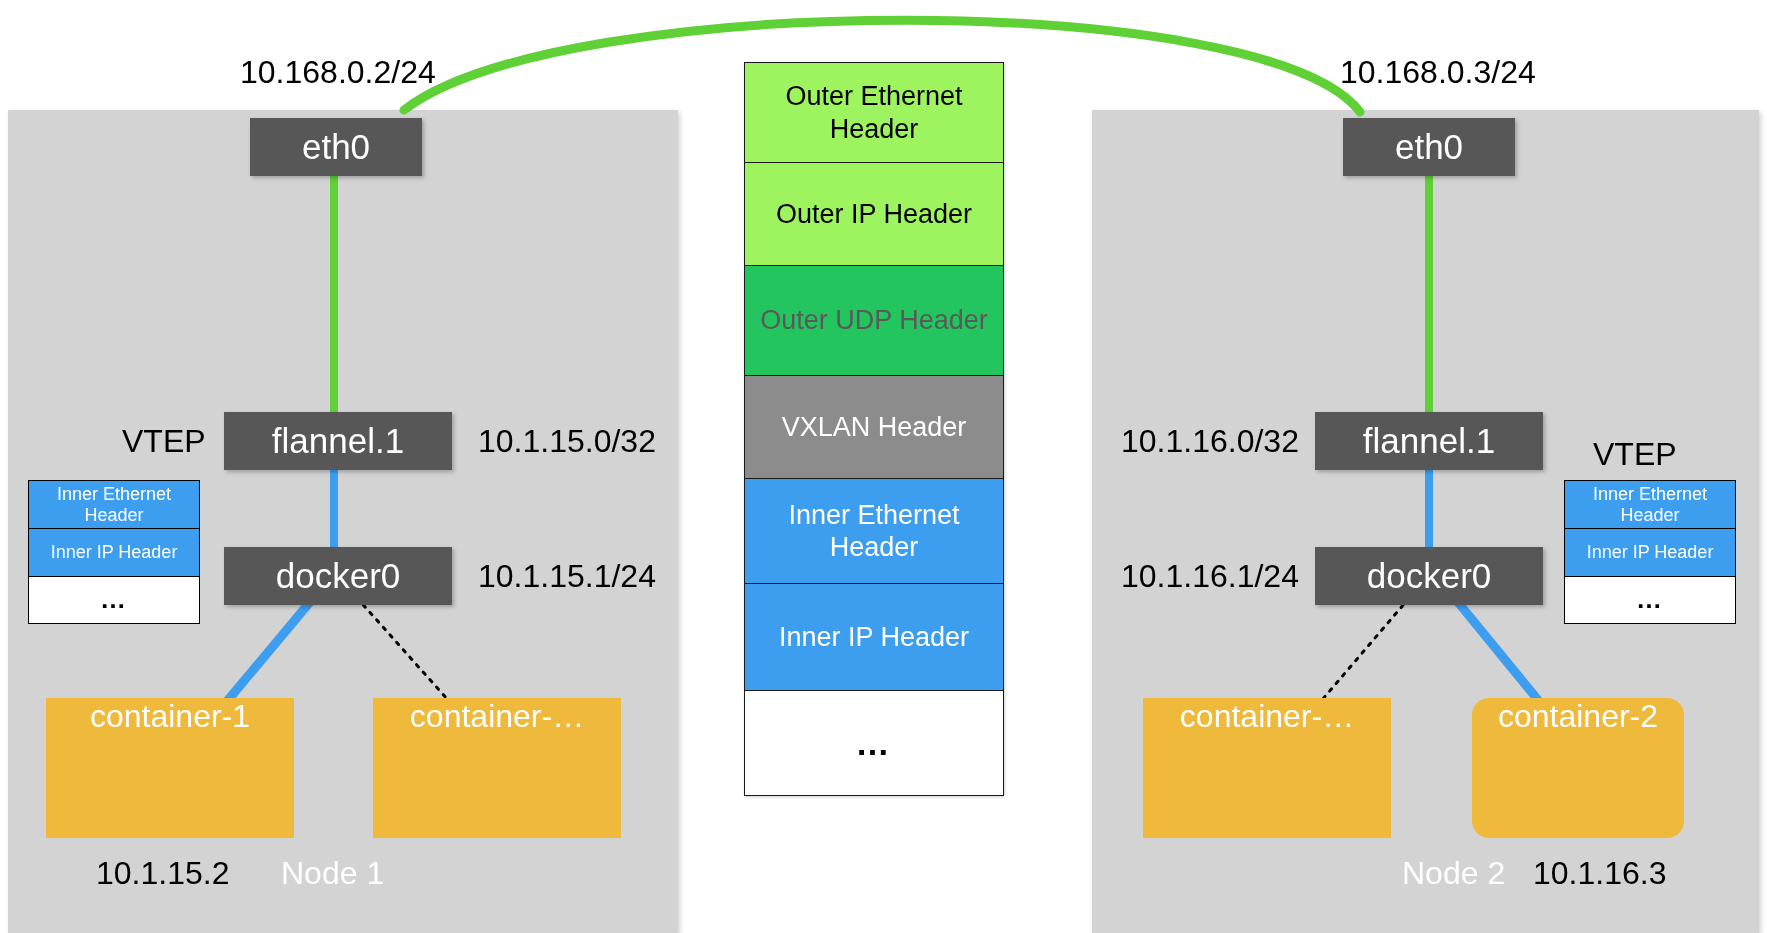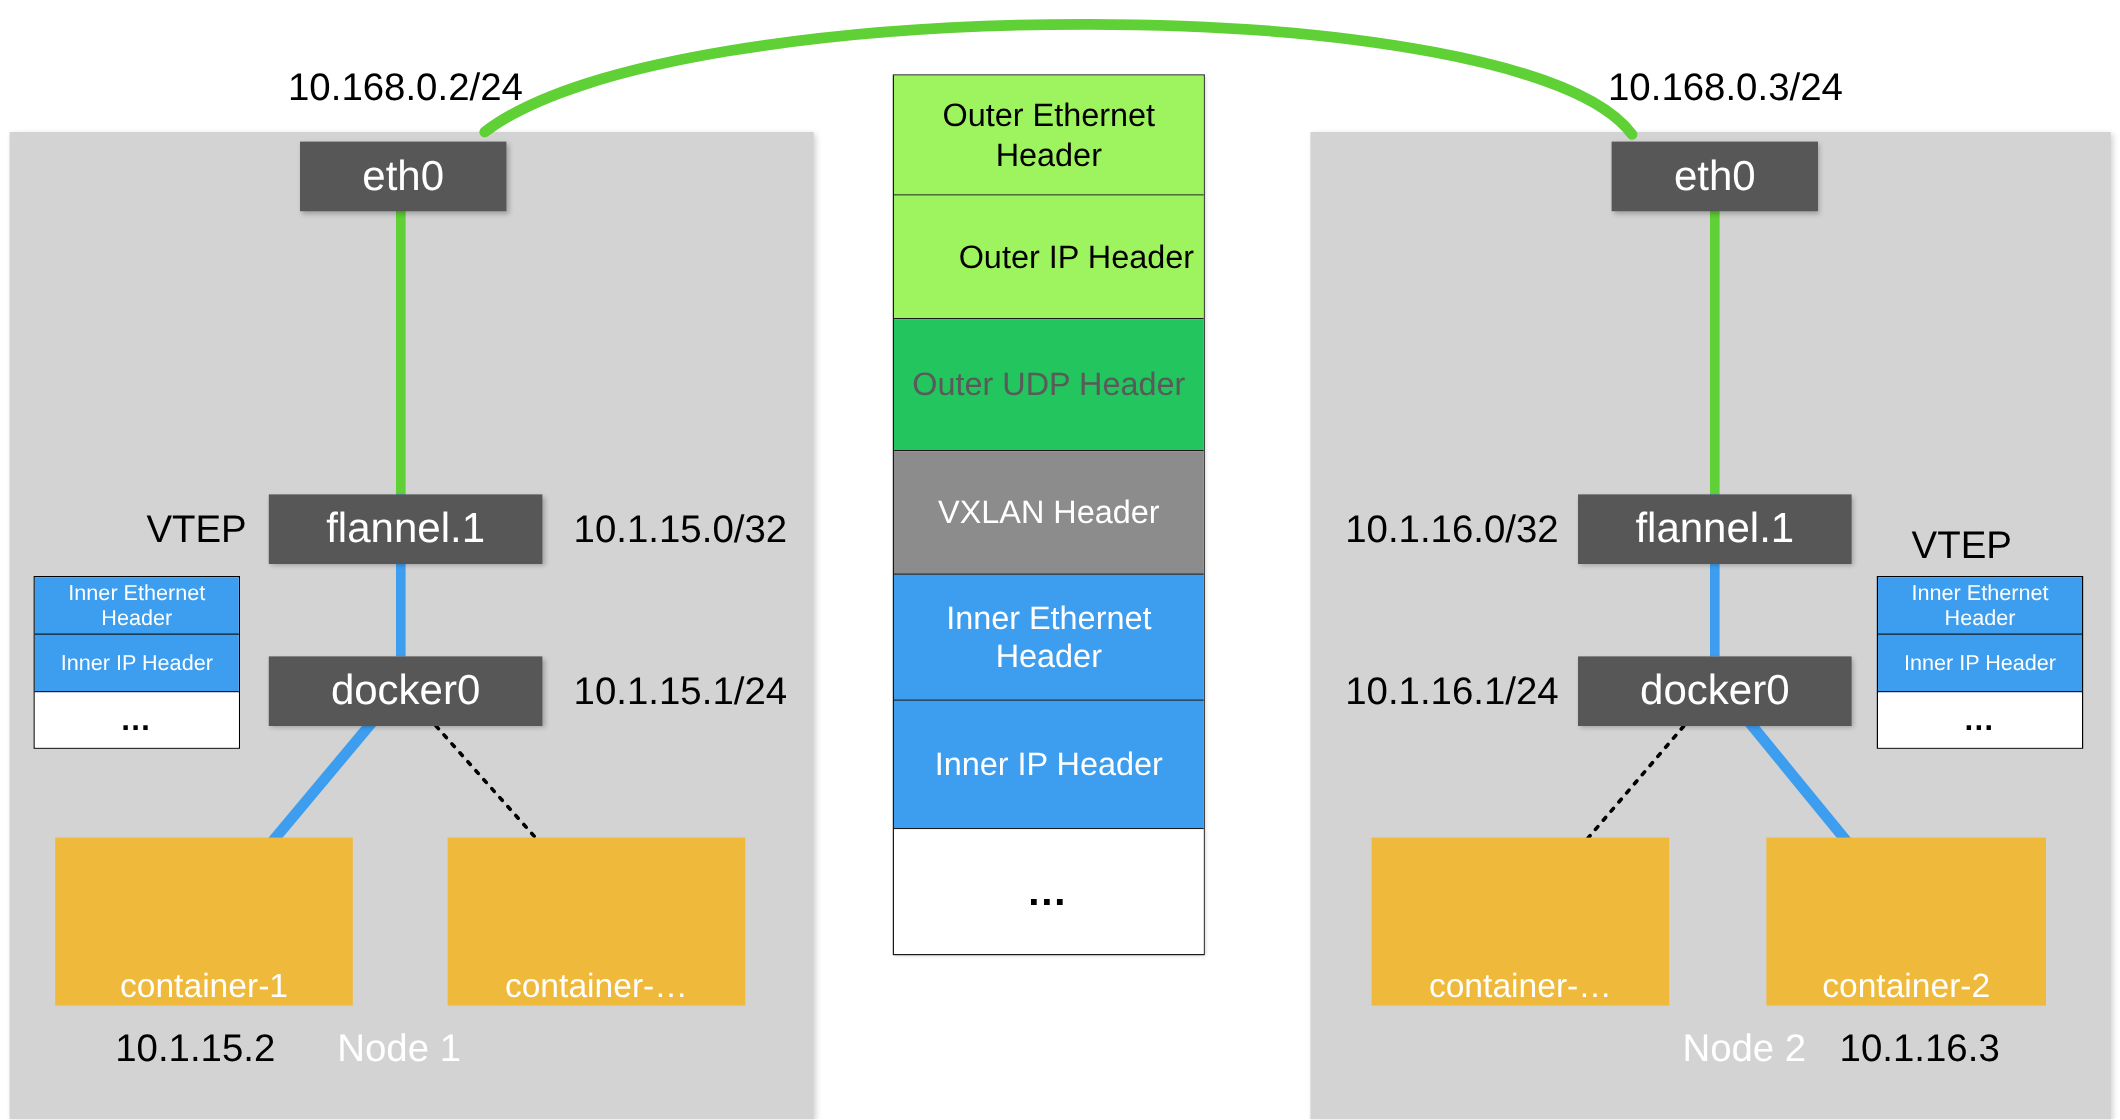--- a/index.html
+++ b/index.html
@@ -37,23 +37,23 @@
     box-shadow: 2px 2px 4px rgba(0,0,0,0.25);
     z-index: 6;
   }
 
   
   .container-box {
     position: absolute;
     background: #efb93c;
     color: #ffffff;
     display: flex;
-    align-items: flex-end;
-    justify-content: center;
-    font-size: 28px;
+    align-items: flex-start;
+    justify-content: center;
+    font-size: 32px;
     z-index: 6;
   }
 
   
   .label {
     position: absolute;
     font-size: 32px;
     color: #000000;
     white-space: nowrap;
     z-index: 7;
@@ -191,21 +191,21 @@
   </div>
 
   <div class="label" style="left:96px; top:855px;">10.1.15.2</div>
 
   <div class="label white" style="left:281px; top:855px;">Node 1</div>
 
   <div id="packet-stack">
     <div class="pk-row" style="height:100px; background:#9ef45e; color:#000000;">
       <span>Outer Ethernet Header</span>
     </div>
-    <div class="pk-row" style="height:103px; background:#9ef45e; color:#000000;justify-content:flex-end;">
+    <div class="pk-row" style="height:103px; background:#9ef45e; color:#000000;">
       <span>Outer IP Header</span>
     </div>
     <div class="pk-row" style="height:110px; background:#22c55e; color:#5a5a5a;">
       <span>Outer UDP Header</span>
     </div>
     <div class="pk-row" style="height:103px; background:#8c8c8c; color:#ffffff;">
       <span>VXLAN Header</span>
     </div>
     <div class="pk-row" style="height:105px; background:#3d9ef0; color:#ffffff;">
       <span>Inner Ethernet Header</span>
@@ -256,21 +256,21 @@
     </div>
     <div class="mini-row dots">
       <span>…</span>
     </div>
   </div>
 
   <div class="container-box" style="left:1143px; top:698px; width:248px; height:140px;">
     <span>container-…</span>
   </div>
 
-  <div class="container-box" style="left:1472px; top:698px; width:233px; height:140px;">
+  <div class="container-box" style="left:1472px; top:698px; width:212px; height:140px;border-radius:17px;">
     <span>container-2</span>
   </div>
 
   <div class="label white" style="left:1378px; top:855px;margin-left:24px;">Node 2</div>
 
   <div class="label" style="left:1533px; top:855px;">10.1.16.3</div>
 
 </div>
 
 </body></html>

